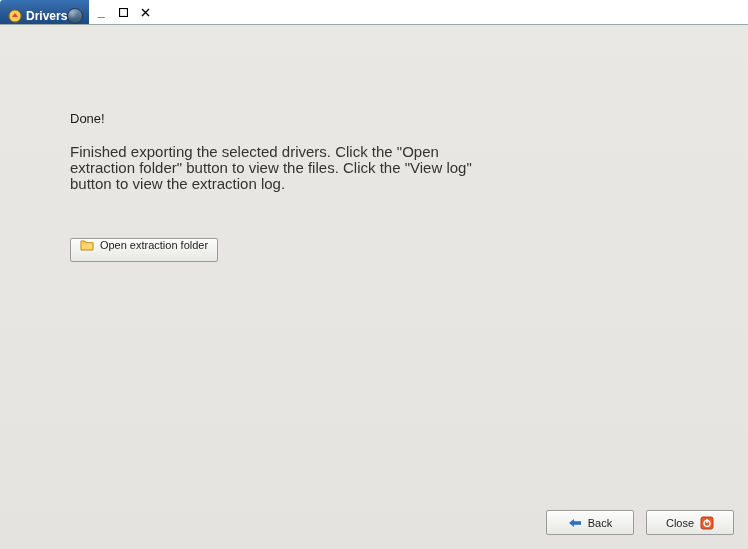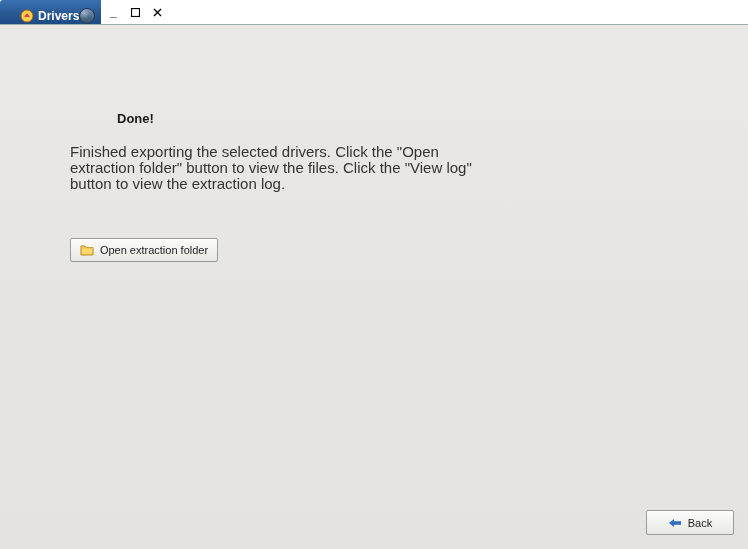--- a/index.html
+++ b/index.html
@@ -1,20 +1,20 @@
 <!DOCTYPE html>
 <html><head>
 <meta charset="utf-8">
 <style>
   * { margin: 0; padding: 0; box-sizing: border-box; }
   html, body { width: 748px; height: 549px; font-family: Tahoma, Arial, sans-serif; font-size: 11px; background: #fff; overflow: hidden; }
   .titlebar {
     height: 32px;
     background: linear-gradient(to bottom, #3a72b5 0%, #2a5a94 40%, #123f78 100%);
-    display: flex; align-items: center; padding: 0 6px 0 20px;
+    display: flex; align-items: center; padding: 0 6px 0 8px;
     color: #fff; font-weight: bold; font-size: 12px;
     border-top-left-radius: 3px;
   }
   .titlebar .title { margin-left: 4px; }
   .titlebar .right-slope {
     margin-left: auto; display: flex; align-items: center; gap: 8px;
   }
   .titlebar .orb {
     width: 16px; height: 16px; border-radius: 50%;
     background: radial-gradient(circle at 30% 30%, #fff6, #0000 40%), linear-gradient(#7893b1,#35506d);
@@ -30,29 +30,29 @@
   }
   .content {
     background: linear-gradient(to bottom, #e9e8e4, #e4e3df);
     height: 525px; width: 748px; position: relative;
     border-top: 1px solid #9aa;
   }
   .inner {
     padding: 86px 60px 0 70px;
     color: #222;
   }
-  .heading { font-size: 13px; font-weight: bold; margin-bottom: 18px; color:#1a1a1a;margin-left:47px;}
+  .heading { font-size: 13px; font-weight: normal; margin-bottom: 18px; color:#1a1a1a;}
   .body-text { font-size: 15px; line-height: 16px; max-width: 410px; color:#333;}
   .btn-stack { margin-top: 46px; display:flex; flex-direction:column; gap:10px; }
   .btn {
     width: 148px; height: 24px;
     background: linear-gradient(to bottom, #fcfcfc, #e7e7e3);
     border: 1px solid #9b9b97;
     border-radius: 2px;
-    display: flex; align-items: center; justify-content: center; gap: 6px;
+    display: flex; justify-content: center; gap: 6px;
     font-size: 11px; color:#222; cursor: default;
     box-shadow: inset 0 1px 0 #fff;
   }
   .footer {
     position: absolute; right: 14px; bottom: 14px; display:flex; gap:12px;
   }
   .btn-wide { width: 88px; height: 25px;
     background: linear-gradient(to bottom, #fcfcfc, #e8e8e4);
     border: 1px solid #9b9b97;
     border-radius: 2px;
@@ -114,14 +114,24 @@
   <div class="footer">
     <div class="btn-wide">
       <span class="icon">
         <svg width="14" height="10" viewBox="0 0 14 10">
             <path d="M6 1 L1 5 L6 9 Z" fill="#2e6fc1"></path>
             <rect x="5" y="3.2" width="8" height="3.6" fill="#2e6fc1"></rect>
           </svg>
       </span>
       <span>Back</span>
     </div>
+    <div class="btn-wide">
+      <span>Close</span>
+      <span class="icon">
+        <svg width="14" height="14" viewBox="0 0 14 14">
+            <rect x="1" y="1" width="12" height="12" rx="2" fill="#e85a2c" stroke="#b23f17"></rect>
+            <circle cx="7" cy="7.5" r="3" fill="none" stroke="#fff" stroke-width="1.3"></circle>
+            <rect x="6.3" y="3" width="1.4" height="4" fill="#fff"></rect>
+          </svg>
+      </span>
+    </div>
   </div>
 </div>
 
 </body></html>

